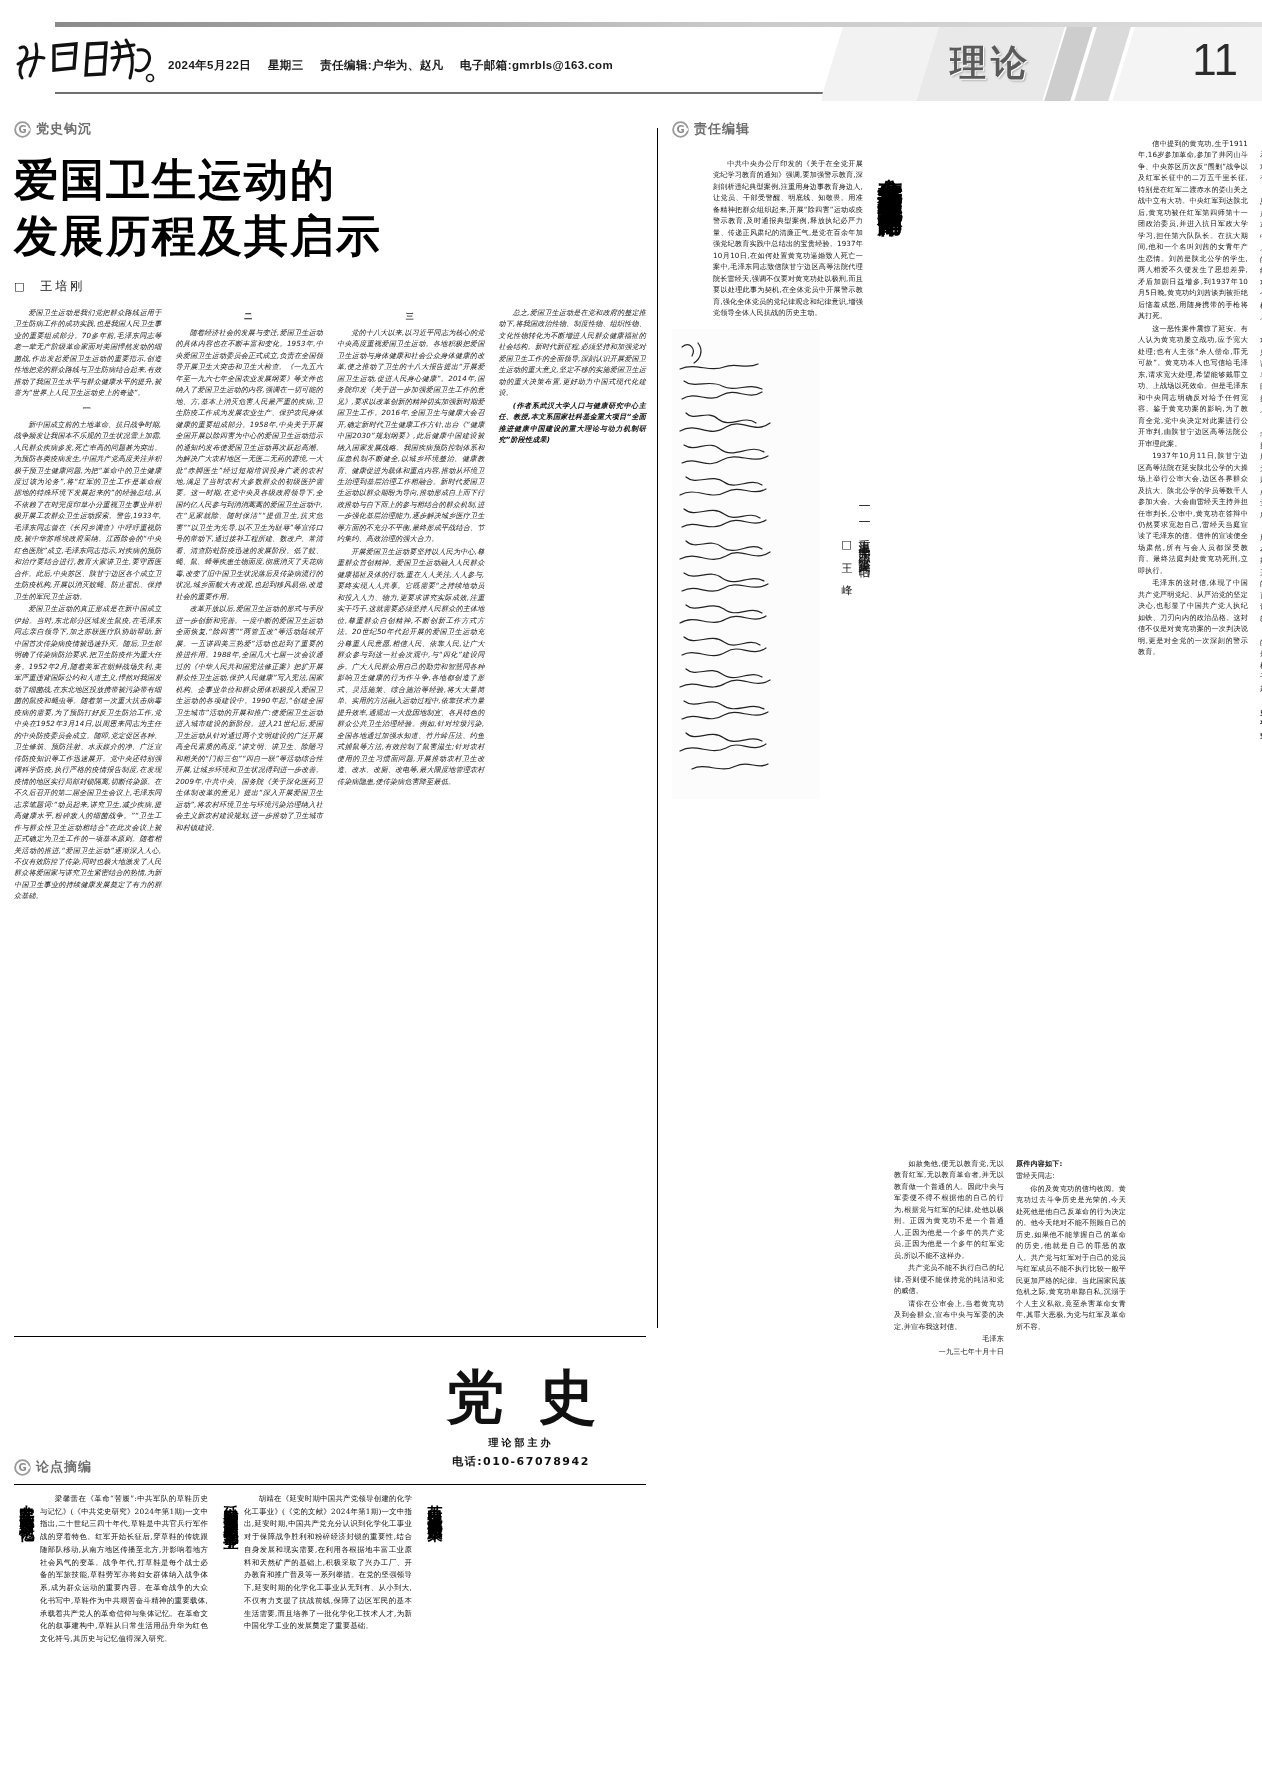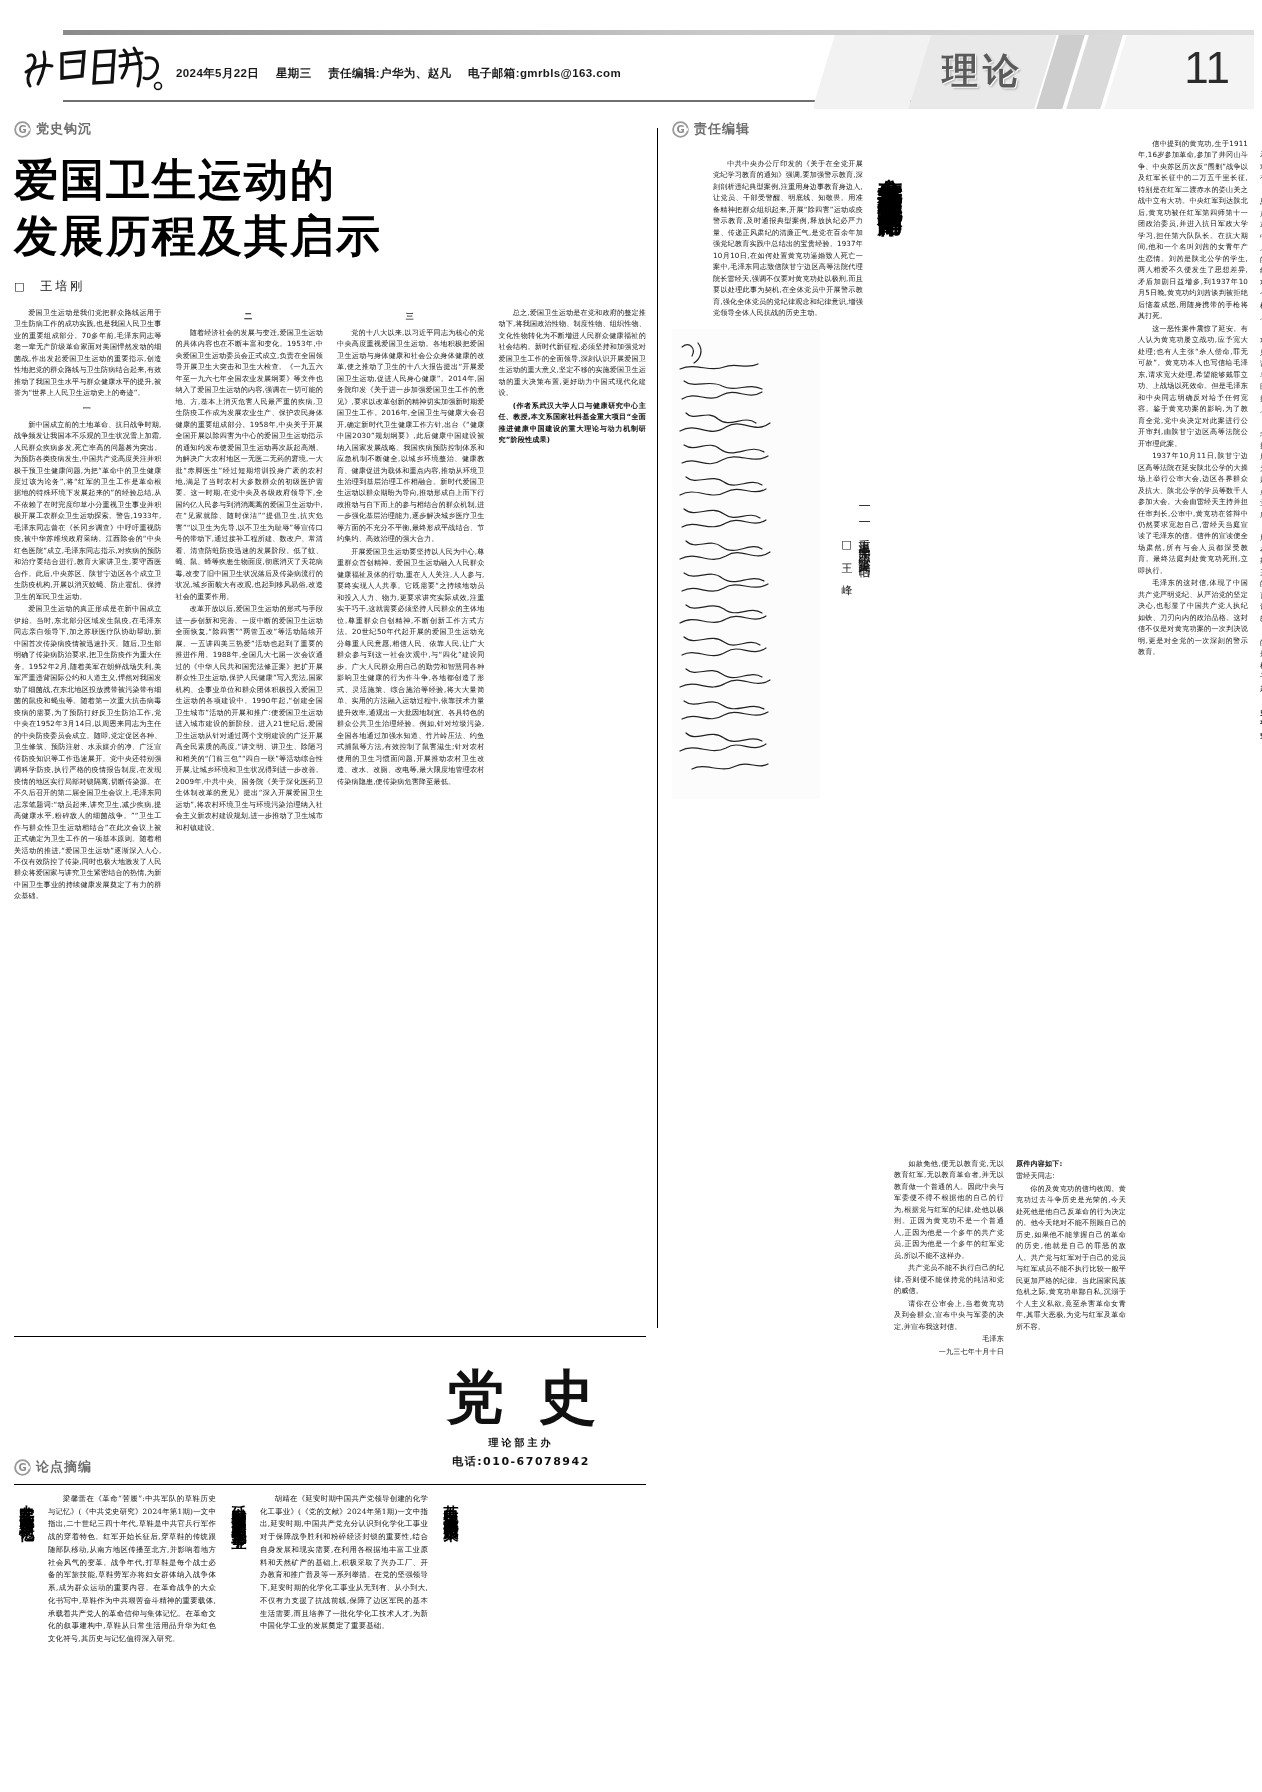--- a/index.html
+++ b/index.html
@@ -3,21 +3,21 @@
 <meta charset="utf-8">
 <style>
   * { box-sizing: border-box; margin: 0; padding: 0; }
   html, body {
     width: 1262px; height: 1792px;
     background: #ffffff;
     font-family: "Liberation Serif", "DejaVu Serif", serif;
     color: #111;
     overflow: hidden;
   }
-  .page { position: relative; width: 1262px; height: 1792px; padding: 8px; }
+  .page { position: relative; width: 1262px; height: 1792px; padding: 0; }
 
   
   .masthead { position: relative; height: 108px; }
   .top-rule {
     position: absolute; left: 55px; right: 0; top: 22px;
     height: 5px; background: linear-gradient(to right,#8a8a8a,#c9c9c9 55%,#dedede);
   }
   .logo-box {
     position: absolute; left: 14px; top: 34px;
     width: 142px; height: 52px;
@@ -87,21 +87,21 @@
 
   
   .cols { display: flex; gap: 14px; margin-top: 12px; }
   .col { width: 148px; }
   .bt {
     font-family: "DejaVu Sans", "Liberation Sans", sans-serif;
     font-size: 7.1px; line-height: 1.62; text-align: justify;
     color: #151515; letter-spacing: .15px;
     text-justify: inter-character;
   }
-  .bt p { text-indent: 2em; margin-bottom: 1px; }
+  .bt p { text-indent: 2em; margin-bottom: 1px; font-style: italic; }
   .secnum {
     text-align: center; font-weight: 700; font-size: 8px;
     margin: 4px 0 3px; letter-spacing: 2px;
   }
   .bt p.bold { font-weight: 700; }
 
   
   .right-zone { position: absolute; left: 672px; top: 120px; width: 576px; }
   .vtitle {
     writing-mode: vertical-rl; text-orientation: upright;
@@ -141,21 +141,21 @@
   }
   .brand-tel {
     font-family: "DejaVu Sans", sans-serif; font-size: 11px;
     letter-spacing: 1.5px; margin-top: 4px; font-weight: 700;
   }
 
   
   .digest-zone { position: absolute; left: 14px; top: 1458px; width: 632px; }
   .digest-rule { height: 1px; background: #000; margin: 8px 0 6px; }
   .dg-row { display: flex; gap: 10px; margin-top: 8px; }
-  .dg-item { display: flex; gap: 14px; }
+  .dg-item { display: flex; gap: 6px; }
   .dg-vtitle {
     writing-mode: vertical-rl; text-orientation: upright;
     font-family: "DejaVu Serif", serif; font-weight: 700;
     font-size: 15px; letter-spacing: 2px; line-height: 1.05;
     color: #000; width: 20px; height: 300px; flex: 0 0 auto;
   }
   .dg-body {
     font-family: "DejaVu Serif", "Liberation Serif", serif;
     font-size: 7.4px; line-height: 1.72; text-align: justify;
     letter-spacing: .2px; color: #111; width: 168px;

